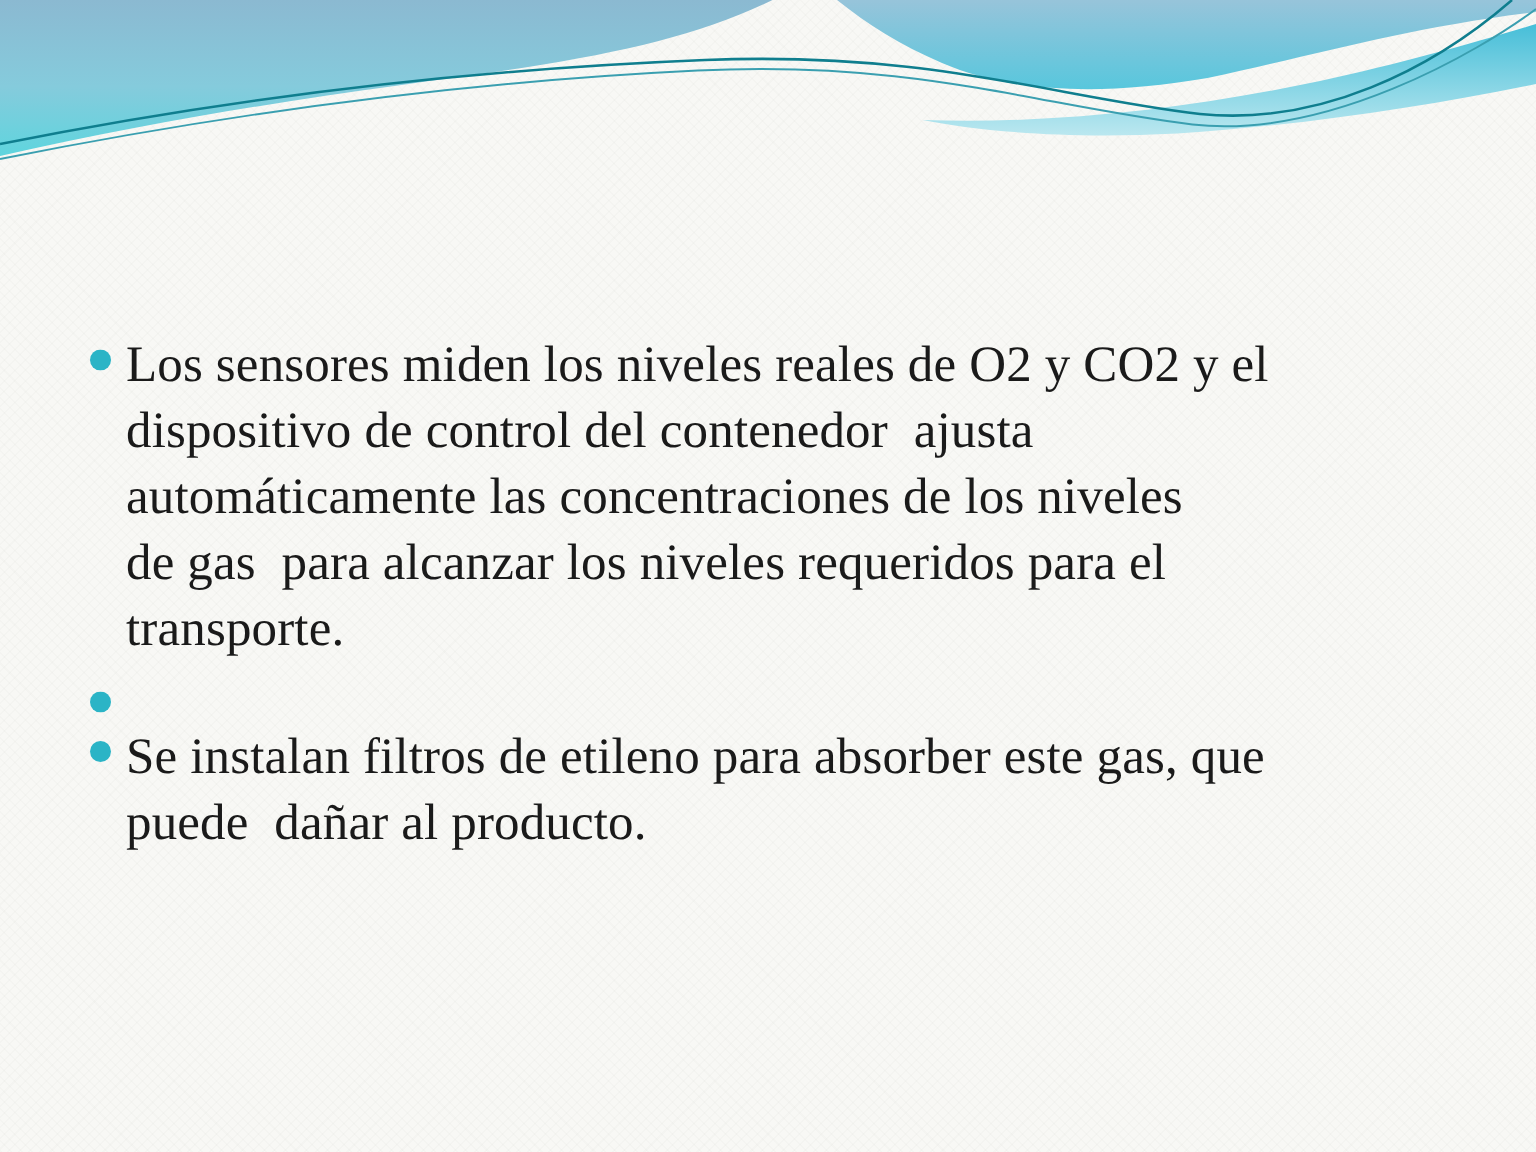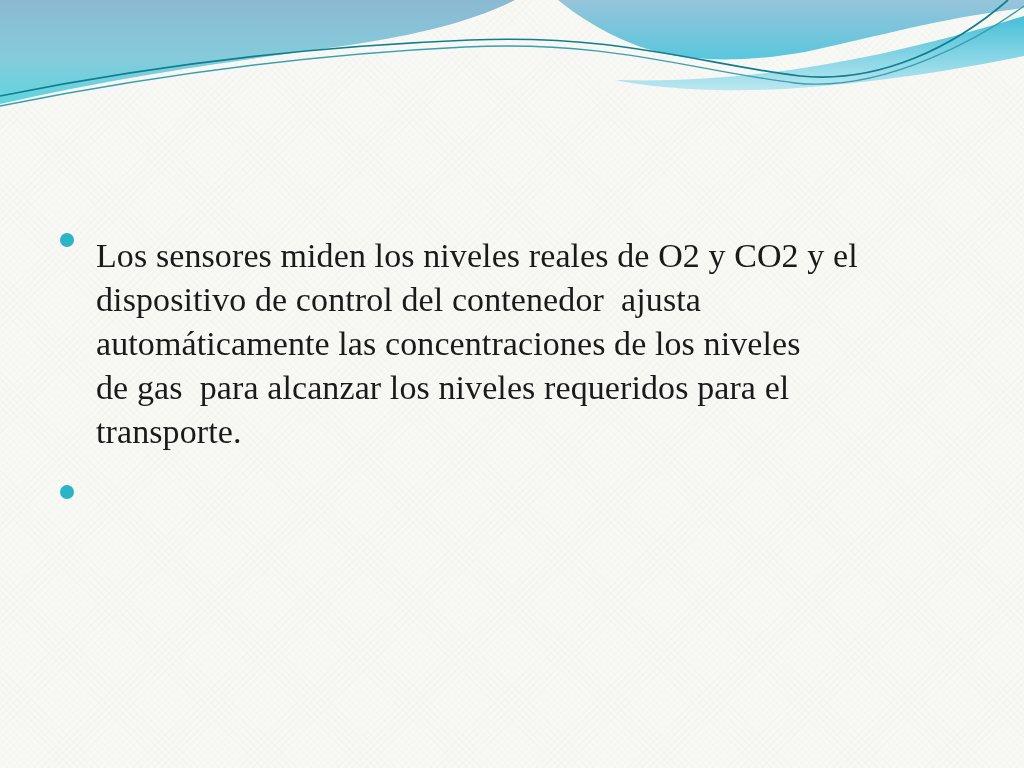--- a/index.html
+++ b/index.html
@@ -14,21 +14,21 @@
       repeating-linear-gradient(45deg,  rgba(195,198,190,0.07) 0 1px, transparent 1px 5px),
       repeating-linear-gradient(-45deg, rgba(195,198,190,0.07) 0 1px, transparent 1px 5px);
   }
   .header-wave { position: absolute; top: 0; left: 0; width: 1024px; height: 150px; }
   .header-wave svg { display: block; width: 1024px; height: 150px; }
 
   .content { position: absolute; top: 222px; left: 60px; width: 912px; }
   .bullet { display: flex; align-items: flex-start; margin: 0 0 8px 0; }
   .marker { flex: 0 0 14px; width: 14px; height: 14px; margin-top: 11px; margin-right: 10px; }
   .btext {
-    margin: 12px; font-size: 34px; line-height: 44px; color: #1A1A1A;
+    margin: 0; font-size: 34px; line-height: 44px; color: #1A1A1A;
     white-space: pre-wrap; letter-spacing: 0.1px;
   }
 </style>
 </head>
 <body>
 
 <div class="slide">
 
   <div class="header-wave">
     <svg viewBox="0 0 1024 150" preserveAspectRatio="none">
@@ -72,15 +72,22 @@
 de gas  para alcanzar los niveles requeridos para el
 transporte.</p>
     </div>
 
     <div class="bullet">
       <svg class="marker" viewBox="0 0 14 14">
         <circle cx="7" cy="7" r="7" fill="#2BB4C6"></circle>
       </svg>
     </div>
 
+    <div class="bullet">
+      <svg class="marker" viewBox="0 0 14 14">
+        <circle cx="7" cy="7" r="7" fill="#2BB4C6"></circle>
+      </svg>
+      <p class="btext">Se instalan filtros de etileno para absorber este gas, que
+puede  dañar al producto.</p>
+    </div>
 
   </div>
 </div>
 
 </body></html>

